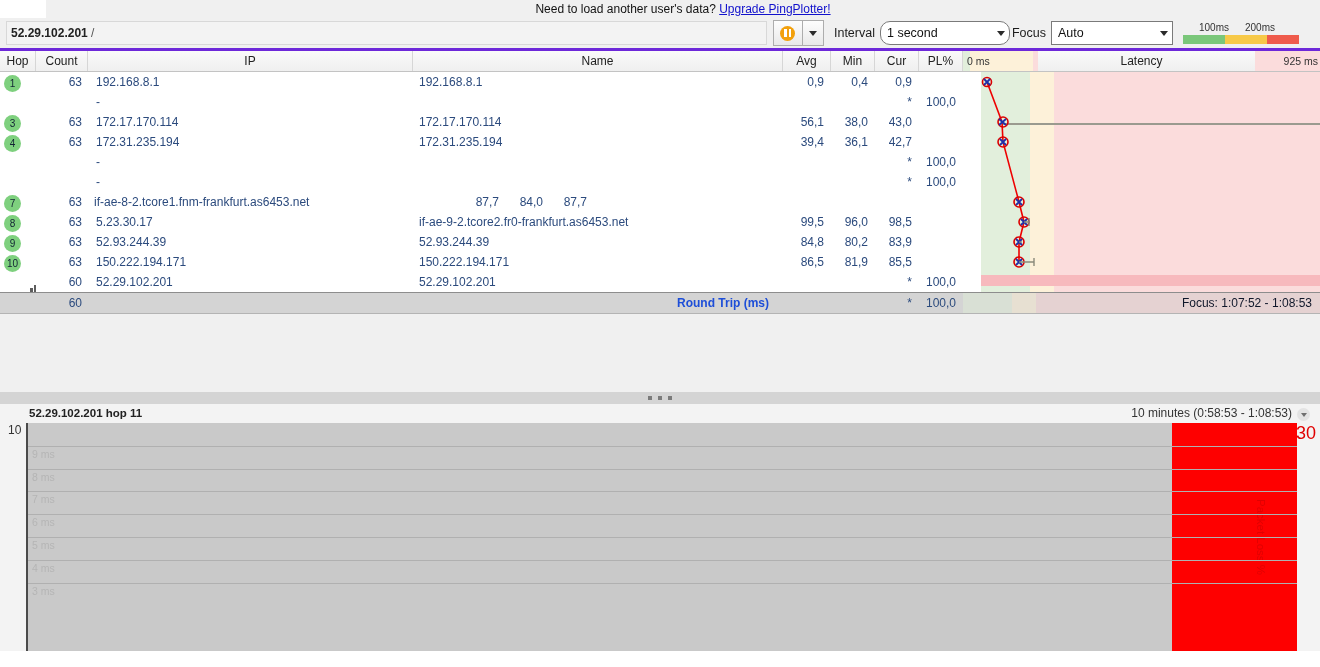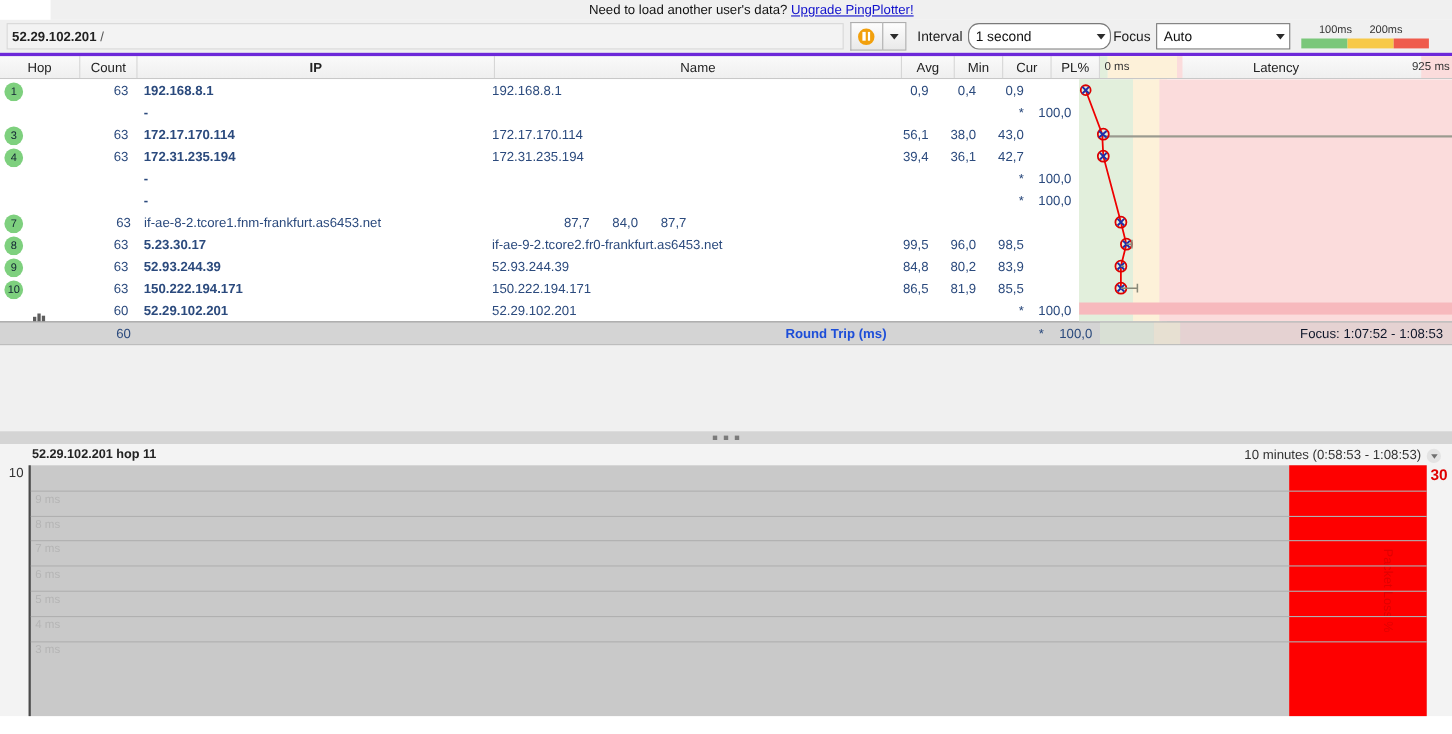--- a/index.html
+++ b/index.html
@@ -96,23 +96,23 @@
     background:linear-gradient(#fafafa,#efefef);
     border-bottom:1px solid #c3c3c3;
     font-size:12px;color:#222;
   }
   .thead .th{
     height:20px;line-height:20px;text-align:center;
     border-right:1px solid #d6d6d6;
     box-sizing:border-box;
     overflow:hidden;white-space:nowrap;
   }
-  .c-hop{width:73px;}
+  .c-hop{width:36px;}
   .c-count{width:52px;}
-  .c-ip{width:325px;font-weight:bold;}
+  .c-ip{width:325px;}
   .c-name{width:370px;}
   .c-avg{width:48px;}
   .c-min{width:44px;}
   .c-cur{width:44px;}
   .c-pl{width:44px;}
   .c-graph{flex:1 1 auto;}
 
   .thead .c-graph{
     position:relative;border-right:none;background:transparent;padding:0;
   }
@@ -210,21 +210,21 @@
   }
   .ytop{
     position:absolute;left:8px;top:19px;font-size:12px;color:#333;
   }
   .ylabel{
     position:absolute;left:2px;top:50%;transform:translateY(-50%) rotate(-90deg);
     transform-origin:center;font-size:11.5px;color:#444;white-space:nowrap;
   }
   .plblock{position:absolute;top:0;bottom:0;background:#fe0000;}
   .pltop{
-    position:absolute;right:4px;top:19px;font-size:14px;color:#e00000;font-weight:bold;
+    position:absolute;right:4px;top:19px;font-size:18px;color:#e00000;
   }
   .pllabel{
     position:absolute;right:-2px;top:50%;
     transform:translateY(-50%) rotate(90deg);transform-origin:center;
     font-size:11.5px;color:#e00000;white-space:nowrap;
   }
 </style>
 </head>
 <body>
 

